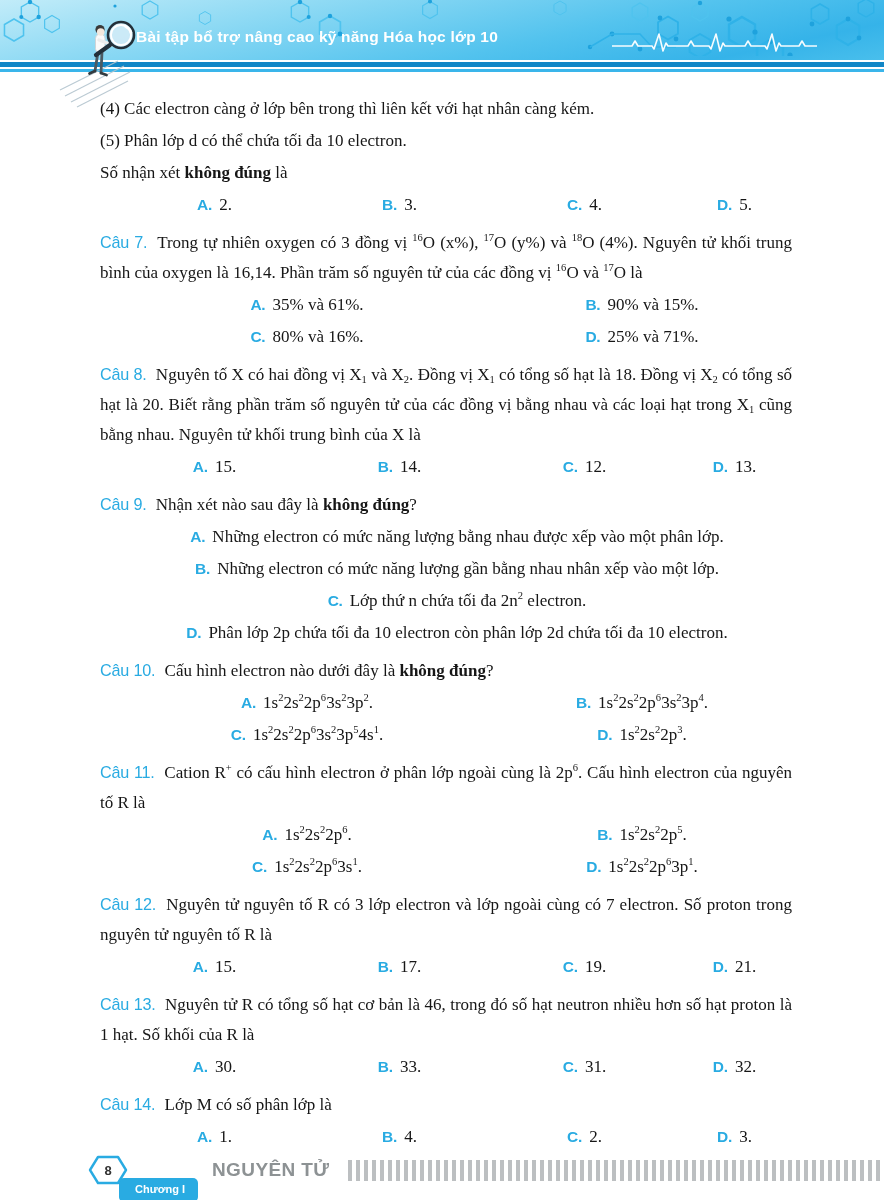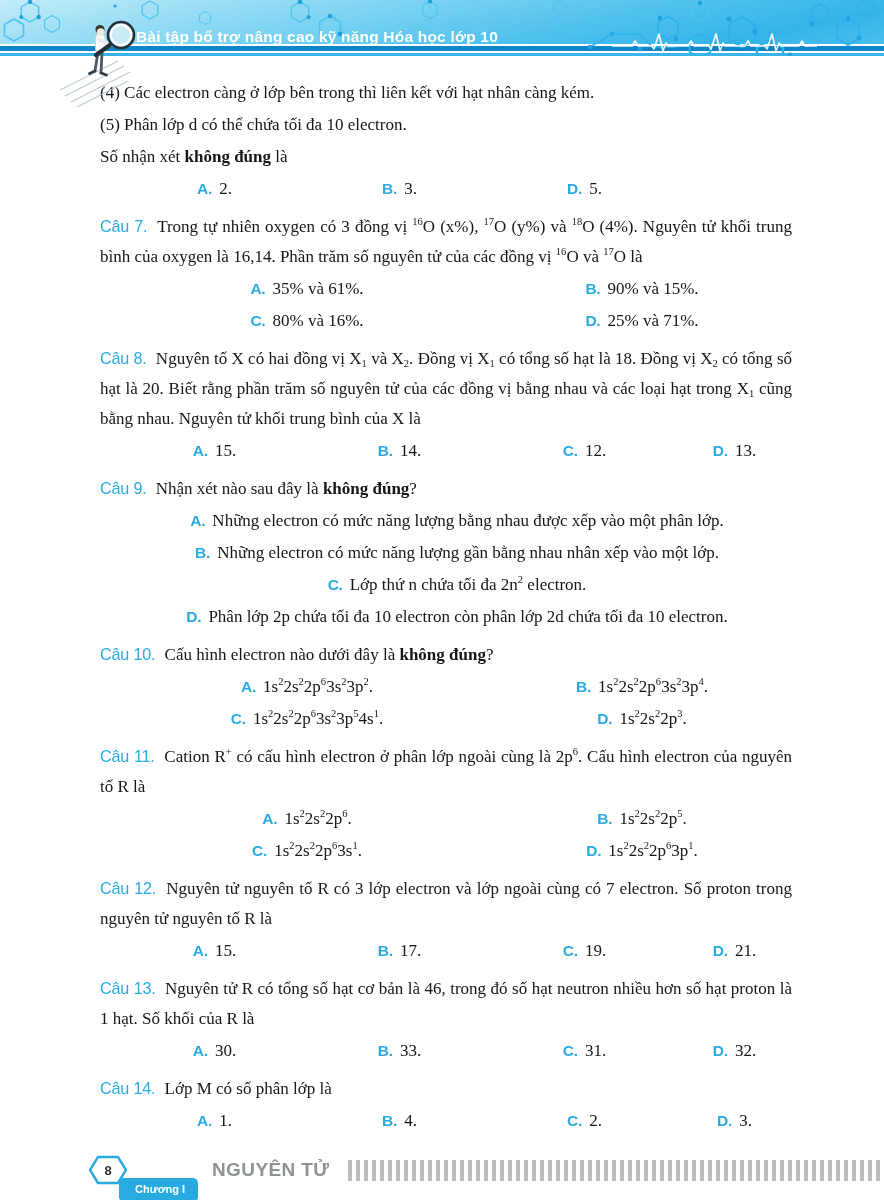--- a/index.html
+++ b/index.html
@@ -10,21 +10,21 @@
     --chapter-gray:#8d9294;
     --text:#161616;
   }
   html,body{margin:0;padding:0;}
   body{
     width:884px;height:1200px;position:relative;overflow:hidden;background:#fff;
     font-family:"Liberation Serif",serif;color:var(--text);
   }
   
   .header{
-    position:relative;height:44px;
+    position:relative;height:60px;
     background:linear-gradient(168deg,#c2ecf9 0%,#8fdaf4 28%,#53c3ee 62%,#35b3e9 85%,#49bfec 100%);
   }
   .hex-decor{position:absolute;left:0;top:0;width:884px;height:56px;}
   .header-title{
     position:absolute;left:136px;top:28px;color:#ffffff;
     font-family:"Liberation Sans",sans-serif;font-weight:bold;font-size:15.5px;letter-spacing:.2px;
     white-space:nowrap;
   }
   .ecg{position:absolute;left:612px;top:32px;width:256px;height:26px;}
   .hdr-line-w1{height:2px;background:#ffffff;}
@@ -168,20 +168,21 @@
 </svg>
 
 <div class="content" id="content">
     <div class="qblock">
       <p class="para">(4) Các electron càng ở lớp bên trong thì liên kết với hạt nhân càng kém.</p>
       <p class="para">(5) Phân lớp d có thể chứa tối đa 10 electron.</p>
       <p class="para">Số nhận xét <b>không đúng</b> là</p>
       <div class="opts cols4">
         <div class="opt"><span class="letter">A.</span><span class="optext">2.</span></div>
         <div class="opt"><span class="letter">B.</span><span class="optext">3.</span></div>
+        <div class="opt"><span class="letter">C.</span><span class="optext">4.</span></div>
         <div class="opt"><span class="letter">D.</span><span class="optext">5.</span></div>
       </div>
     </div>
     <div class="qblock">
       <p class="para"><span class="qlabel">Câu 7.</span> <span class="qtext">Trong tự nhiên oxygen có 3 đồng vị <sup>16</sup>O (x%), <sup>17</sup>O (y%) và <sup>18</sup>O (4%). Nguyên tử khối trung bình của oxygen là 16,14. Phần trăm số nguyên tử của các đồng vị <sup>16</sup>O và <sup>17</sup>O là</span></p>
       <div class="opts cols2">
         <div class="opt"><span class="letter">A.</span><span class="optext">35% và 61%.</span></div>
         <div class="opt"><span class="letter">B.</span><span class="optext">90% và 15%.</span></div>
         <div class="opt"><span class="letter">C.</span><span class="optext">80% và 16%.</span></div>
         <div class="opt"><span class="letter">D.</span><span class="optext">25% và 71%.</span></div>

